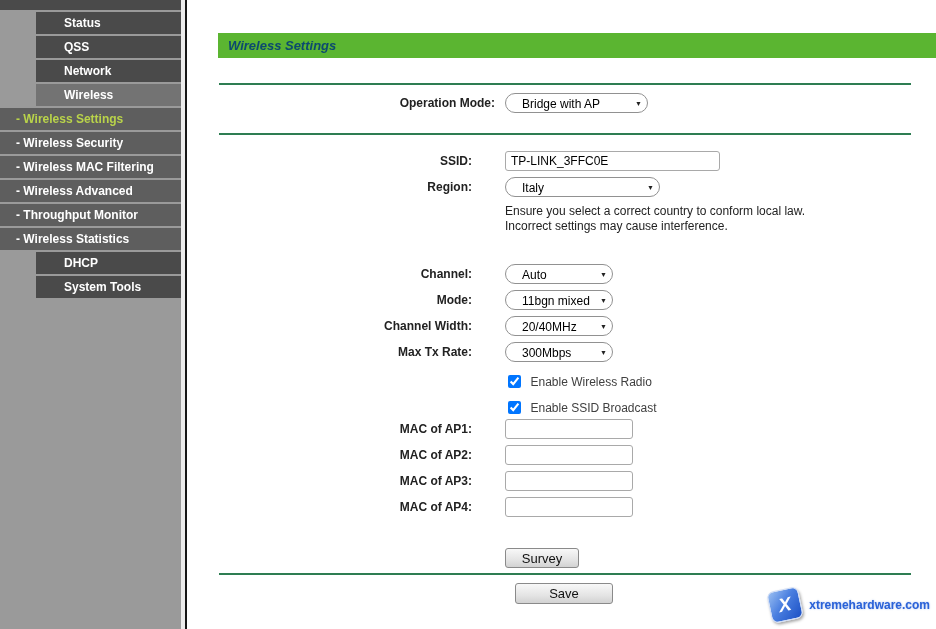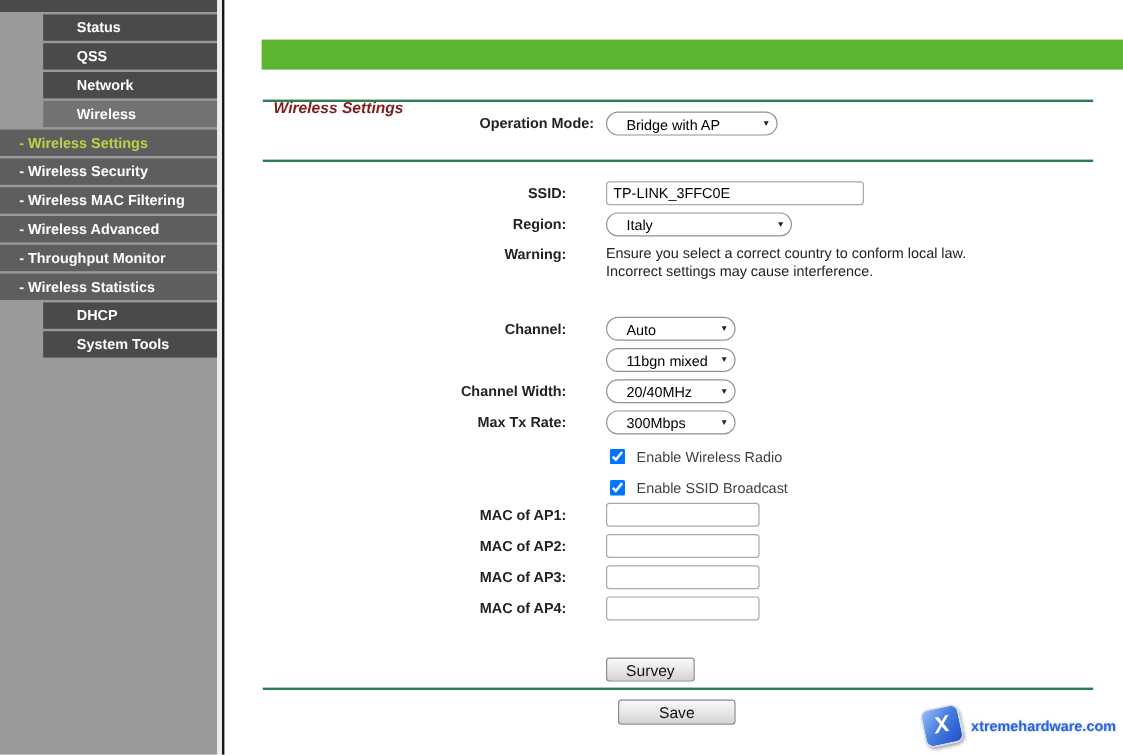--- a/index.html
+++ b/index.html
@@ -14,21 +14,21 @@
         font-size:12px;font-weight:bold;cursor:pointer;white-space:nowrap;}
   .item.main{background:#4a4a4a;padding-left:28px;margin-left:36px;}
   .item.sub{background:#5e5e5e;padding-left:16px;}
   .item.selected{background:#737373;}
   .item.sub.active{color:#b9d34a;}
   
   .divider-light{position:absolute;left:181px;top:0;width:4px;height:629px;background:#ececec;}
   .divider-dark{position:absolute;left:185px;top:0;width:2px;height:629px;background:#161616;}
   
   .headerbar{position:absolute;left:218px;top:33px;width:718px;height:25px;background:#5bb531;}
-  .headerbar .ttl{color:#7f1d1d;font-weight:bold;font-style:italic;font-size:13px;line-height:25px;padding-left:10px;display:block;margin-top:44px;}
+  .headerbar .ttl{color:#0c4a6e;font-weight:bold;font-style:italic;font-size:13px;line-height:25px;padding-left:10px;display:block;}
   .hr-green{position:absolute;left:219px;width:692px;height:2px;background:#2e7d52;}
   .hr1{top:83px;} .hr2{top:133px;} .hr3{top:573px;}
   .row{position:absolute;left:0;width:936px;height:22px;}
   .lbl{position:absolute;top:3px;left:200px;width:272px;text-align:right;
        font-size:12px;font-weight:bold;color:#222222;}
   .lbl-wide{position:absolute;top:3px;left:200px;width:295px;text-align:right;
        font-size:12px;font-weight:bold;color:#222222;}
   .ctl{position:absolute;left:505px;top:0;}
   
   .select{position:relative;height:20px;background:#ffffff;border:1px solid #919191;
@@ -113,36 +113,36 @@
 
 <div class="row row-region">
   <span class="lbl">Region:</span>
   <div class="ctl select w155">
     <span>Italy</span>
     <span class="arrow">▼</span>
   </div>
 </div>
 
 <div class="row row-warn">
-  <span class="lbl">Warning:</span>
   <div class="warn-text">
     <div>Ensure you select a correct country to conform local law.</div>
     <div>Incorrect settings may cause interference.</div>
   </div>
 </div>
 
 <div class="row row-channel">
   <span class="lbl">Channel:</span>
   <div class="ctl select w108">
     <span>Auto</span>
     <span class="arrow">▼</span>
   </div>
 </div>
 
 <div class="row row-mode">
+  <span class="lbl">Mode:</span>
   <div class="ctl select w108">
     <span>11bgn mixed</span>
     <span class="arrow">▼</span>
   </div>
 </div>
 
 <div class="row row-cw">
   <span class="lbl">Channel Width:</span>
   <div class="ctl select w108">
     <span>20/40MHz</span>

